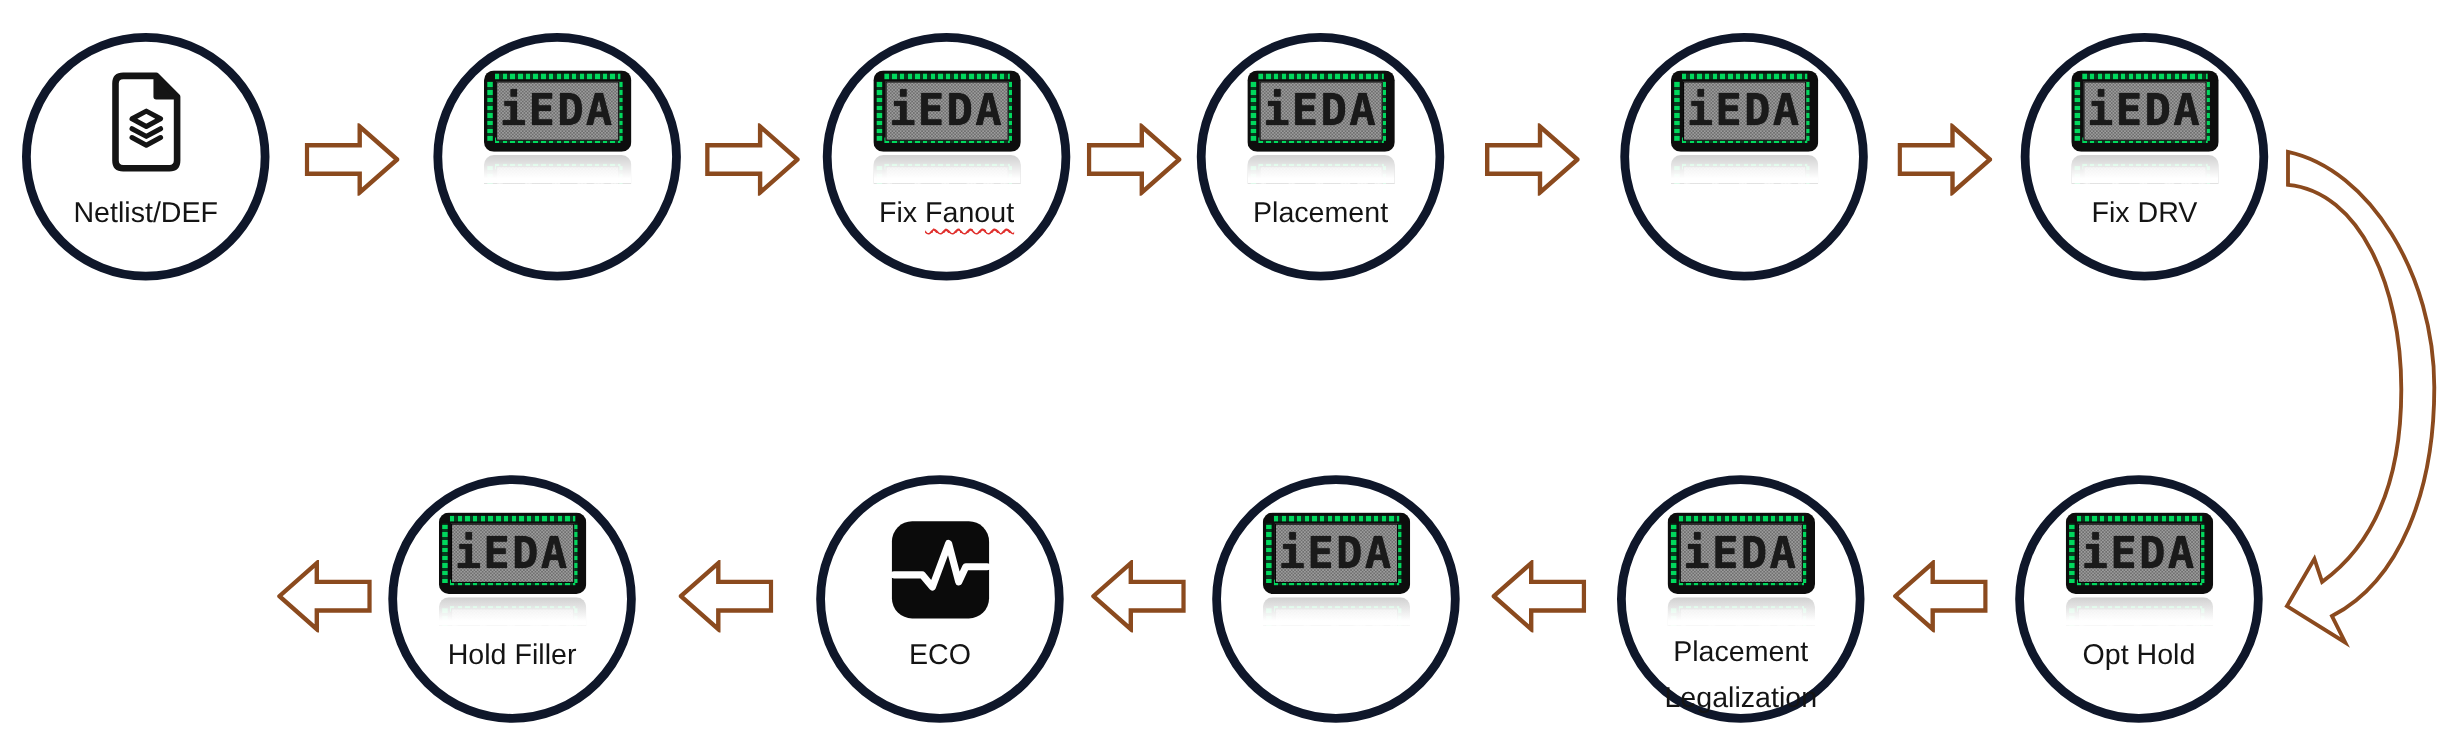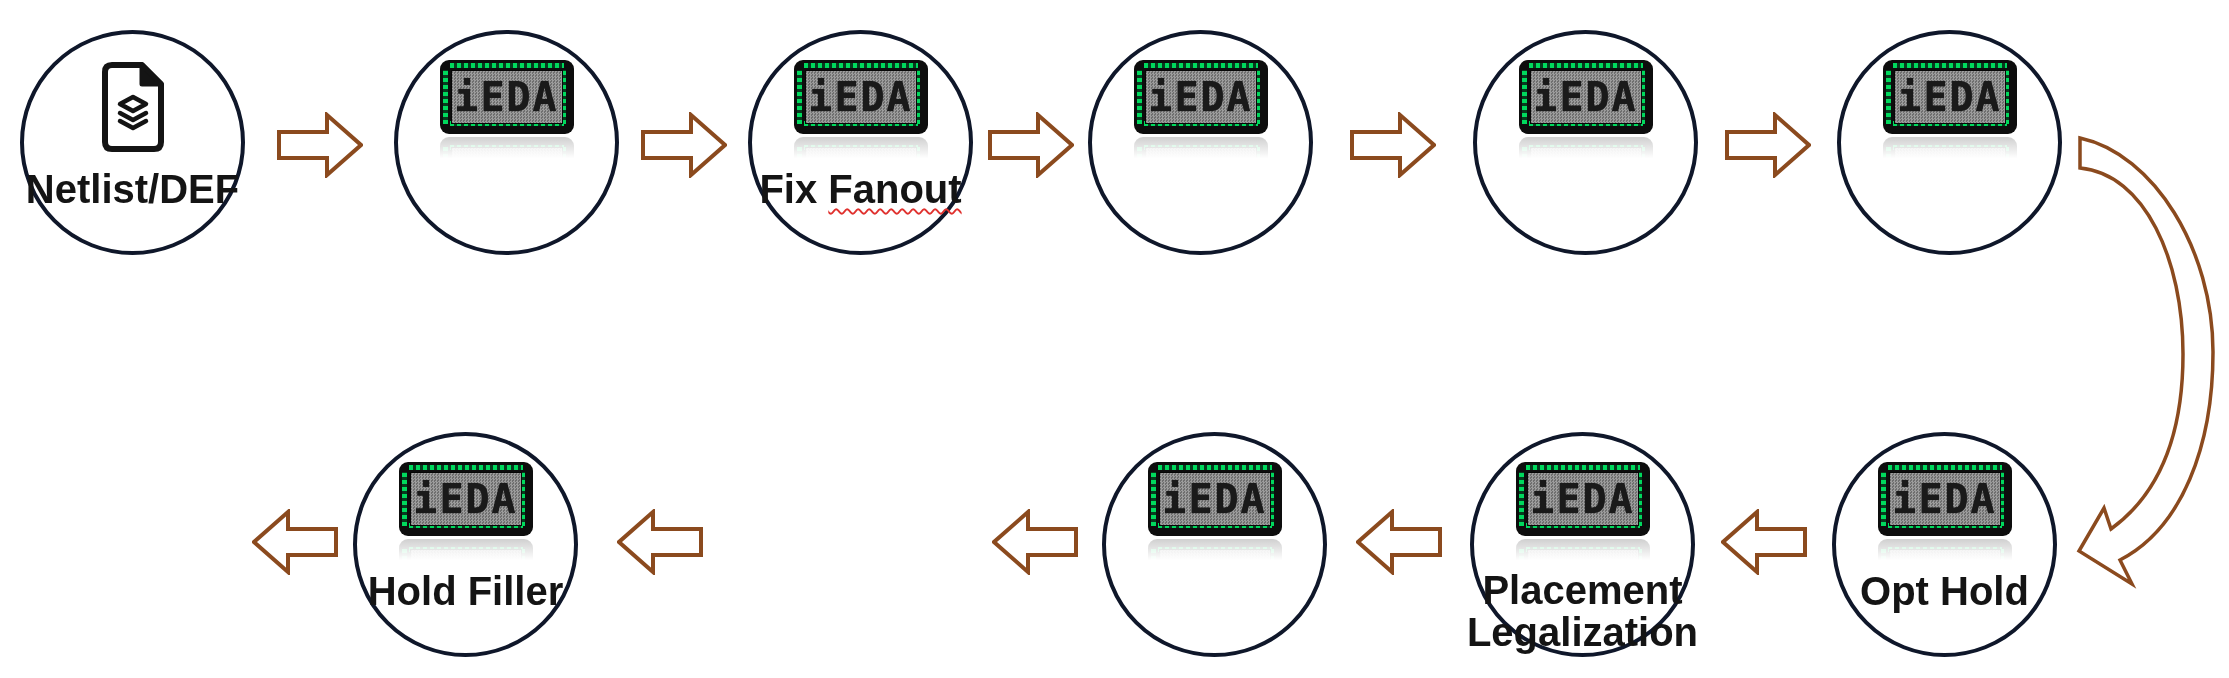--- a/index.html
+++ b/index.html
@@ -1,24 +1,24 @@
 <!DOCTYPE html>
 <html><head>
 <meta charset="utf-8">
 <style>
   html,body{margin:0;padding:0;background:#fff;}
   .stage{position:relative;width:2229px;height:678px;background:#ffffff;overflow:hidden;
          font-family:"Liberation Sans",sans-serif;}
 
   
   .node{position:absolute;width:225px;height:225px;box-sizing:border-box;
-        border:4px solid #0f172a;border-radius:50%;background:#fff;
+        border:8px solid #0f172a;border-radius:50%;background:#fff;
         display:flex;flex-direction:column;align-items:center;}
   .icon-area{margin-top:26px;height:106px;display:flex;align-items:flex-start;justify-content:center;}
-  .label{font-weight:700;font-size:40px;line-height:42px;color:#141414;
+  .label{font-weight:400;font-size:26px;line-height:42px;color:#141414;
          text-align:center;width:254px;margin-top:2px;}
   .wavy{text-decoration:underline;text-decoration-style:wavy;text-decoration-color:#E0312E;
         text-decoration-thickness:2px;text-underline-offset:5px;}
 
   
   .n1{left:20px;top:30px}.n2{left:394px;top:30px}.n3{left:748px;top:30px}
   .n4{left:1088px;top:30px}.n5{left:1473px;top:30px}.n6{left:1837px;top:30px}
   
   .n7{left:1832px;top:432px}.n8{left:1470px;top:432px}.n9{left:1102px;top:432px}
   .n10{left:742px;top:432px}.n11{left:353px;top:432px}.n12{left:12px;top:432px}
@@ -121,20 +121,21 @@
           </div>
         <div class="refl">
             <div class="chip">
               <div class="chip-core">
                 <span class="chip-text">iEDA</span>
               </div>
             </div>
           </div>
       </div>
     </div>
+    <div class="label">Placement</div>
   </div>
 
   <div class="node n5">
     <div class="icon-area">
       <div class="chip-wrap">
         <div class="chip">
             <div class="chip-core">
               <span class="chip-text">iEDA</span>
             </div>
           </div>
@@ -159,20 +160,21 @@
           </div>
         <div class="refl">
             <div class="chip">
               <div class="chip-core">
                 <span class="chip-text">iEDA</span>
               </div>
             </div>
           </div>
       </div>
     </div>
+    <div class="label">Fix DRV</div>
   </div>
 
   <div class="node n7">
     <div class="icon-area">
       <div class="chip-wrap">
         <div class="chip">
             <div class="chip-core">
               <span class="chip-text">iEDA</span>
             </div>
           </div>
@@ -220,20 +222,29 @@
             <div class="chip">
               <div class="chip-core">
                 <span class="chip-text">iEDA</span>
               </div>
             </div>
           </div>
       </div>
     </div>
   </div>
 
+  <div class="node n10">
+    <div class="icon-area">
+      <svg viewBox="0 0 100 100" width="92" height="92" style="margin-top:6px">
+        <rect x="2" y="2" width="96" height="96" rx="20" fill="#0b0b0b"></rect>
+        <path d="M4 55 H32 L42 67 L58 24 L68 62 L75 47 H96" fill="none" stroke="#ffffff" stroke-width="7" stroke-linejoin="round" stroke-linecap="round"></path>
+      </svg>
+    </div>
+    <div class="label">ECO</div>
+  </div>
 
   <div class="node n11">
     <div class="icon-area">
       <div class="chip-wrap">
         <div class="chip">
             <div class="chip-core">
               <span class="chip-text">iEDA</span>
             </div>
           </div>
         <div class="refl">

